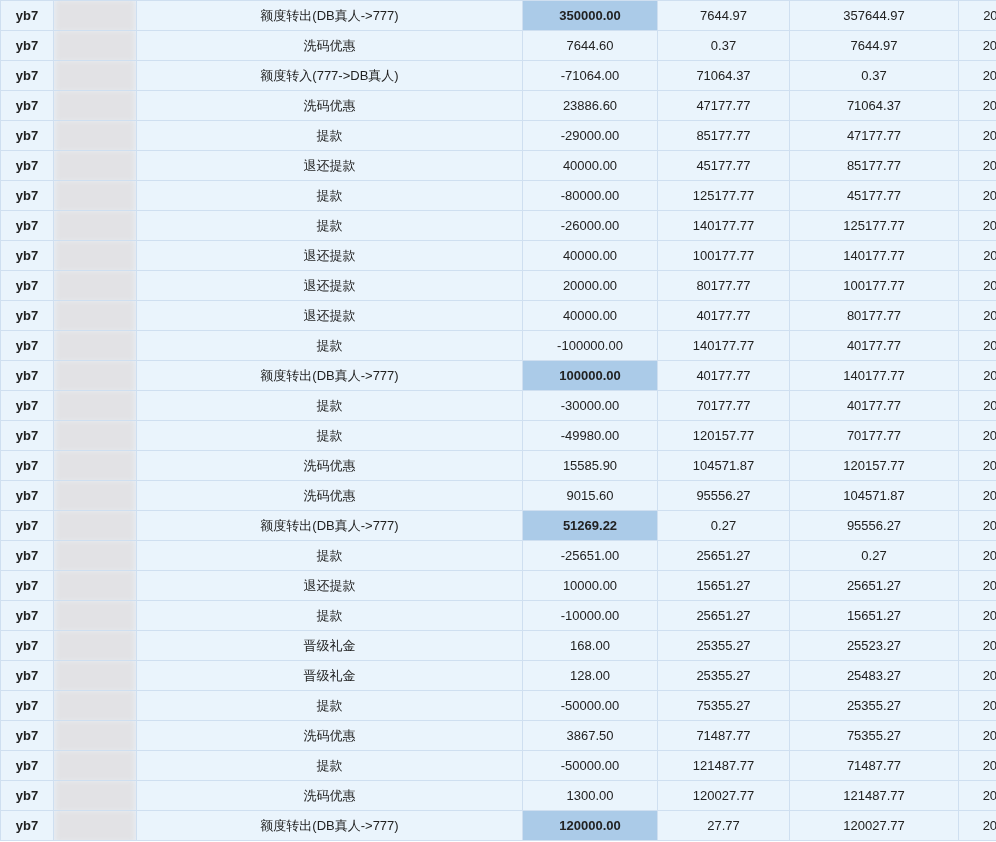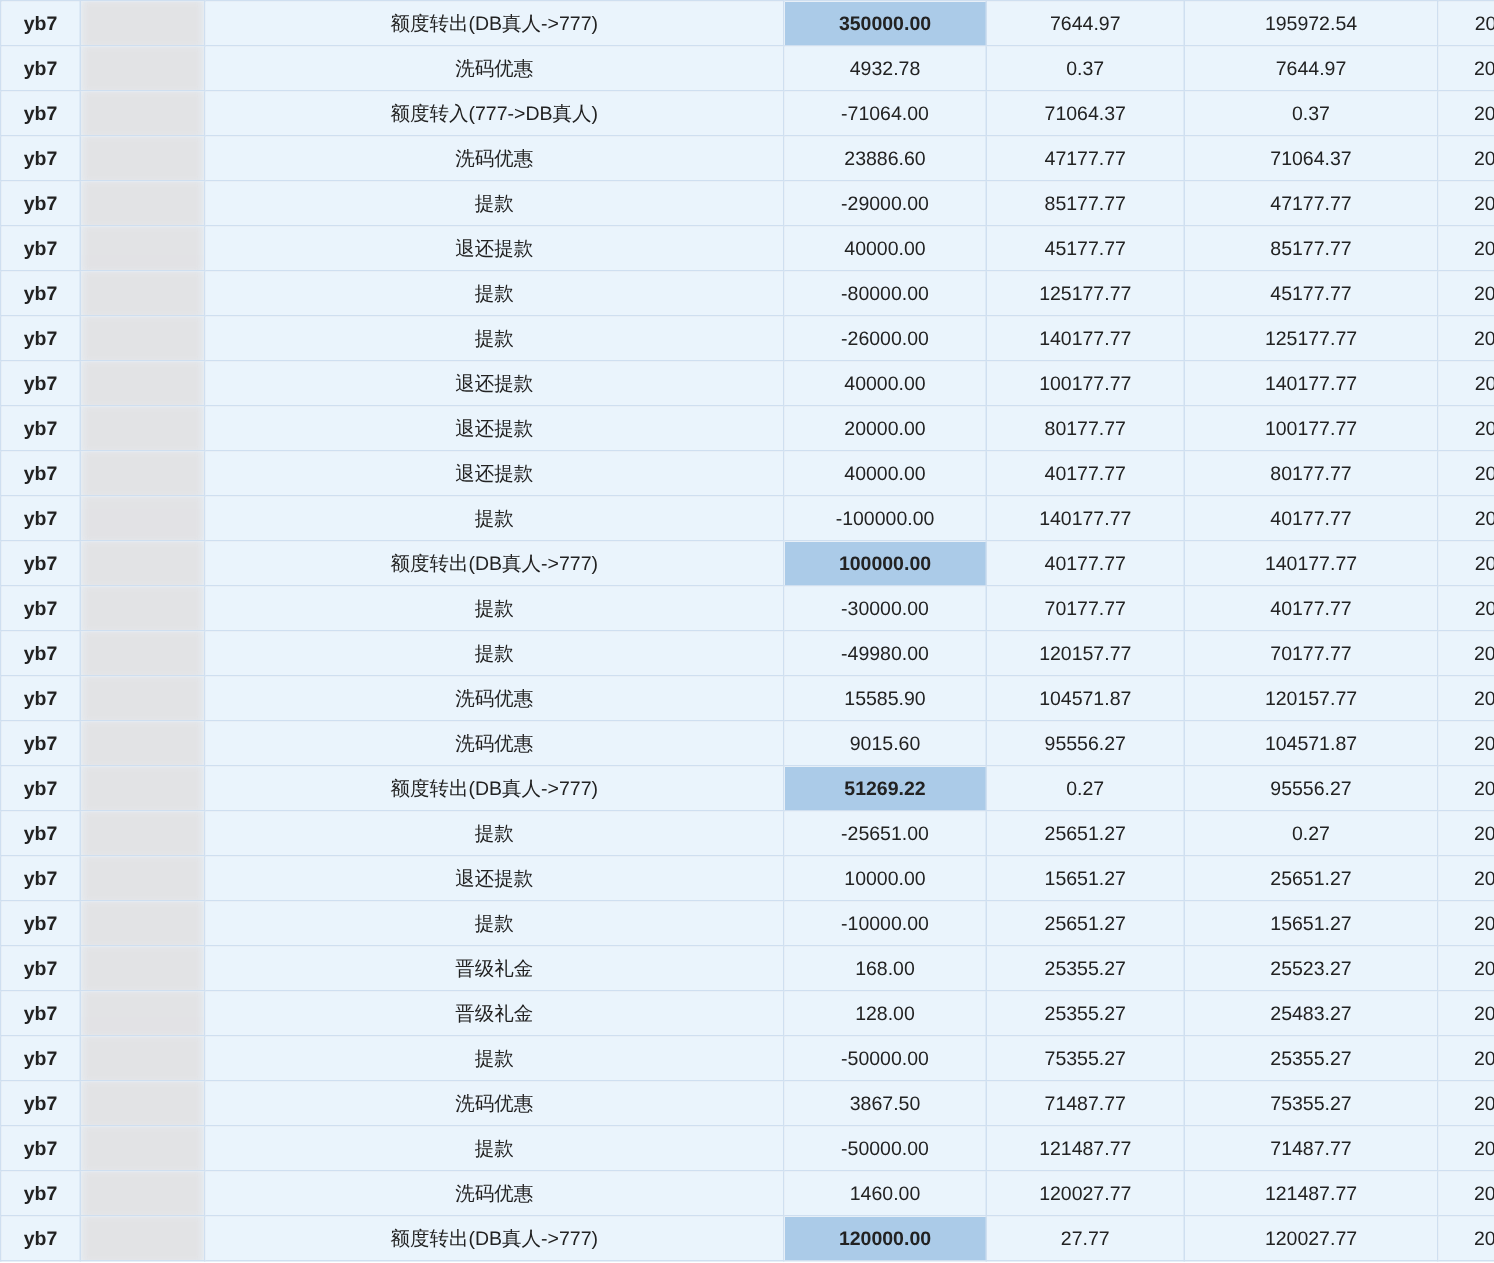--- a/index.html
+++ b/index.html
@@ -84,30 +84,30 @@
 <table class="txn-table">
   <tbody>
       <tr>
         <td class="col-user">yb7</td>
         <td class="col-mask">
           <div class="blur-block"></div>
         </td>
         <td class="col-type">额度转出(DB真人-&gt;777)</td>
         <td class="col-amount highlight">350000.00</td>
         <td class="col-before">7644.97</td>
-        <td class="col-after">195972.54</td>
+        <td class="col-after">357644.97</td>
         <td class="col-time">2025-05-15 11:08:57</td>
       </tr>
       <tr>
         <td class="col-user">yb7</td>
         <td class="col-mask">
           <div class="blur-block"></div>
         </td>
         <td class="col-type">洗码优惠</td>
-        <td class="col-amount">4932.78</td>
+        <td class="col-amount">7644.60</td>
         <td class="col-before">0.37</td>
         <td class="col-after">7644.97</td>
         <td class="col-time">2025-05-15 04:03:08</td>
       </tr>
       <tr>
         <td class="col-user">yb7</td>
         <td class="col-mask">
           <div class="blur-block"></div>
         </td>
         <td class="col-type">额度转入(777-&gt;DB真人)</td>
@@ -368,21 +368,21 @@
         <td class="col-before">121487.77</td>
         <td class="col-after">71487.77</td>
         <td class="col-time">2025-05-13 09:13:10</td>
       </tr>
       <tr>
         <td class="col-user">yb7</td>
         <td class="col-mask">
           <div class="blur-block"></div>
         </td>
         <td class="col-type">洗码优惠</td>
-        <td class="col-amount">1460.00</td>
+        <td class="col-amount">1300.00</td>
         <td class="col-before">120027.77</td>
         <td class="col-after">121487.77</td>
         <td class="col-time">2025-05-13 03:55:18</td>
       </tr>
       <tr>
         <td class="col-user">yb7</td>
         <td class="col-mask">
           <div class="blur-block"></div>
         </td>
         <td class="col-type">额度转出(DB真人-&gt;777)</td>

